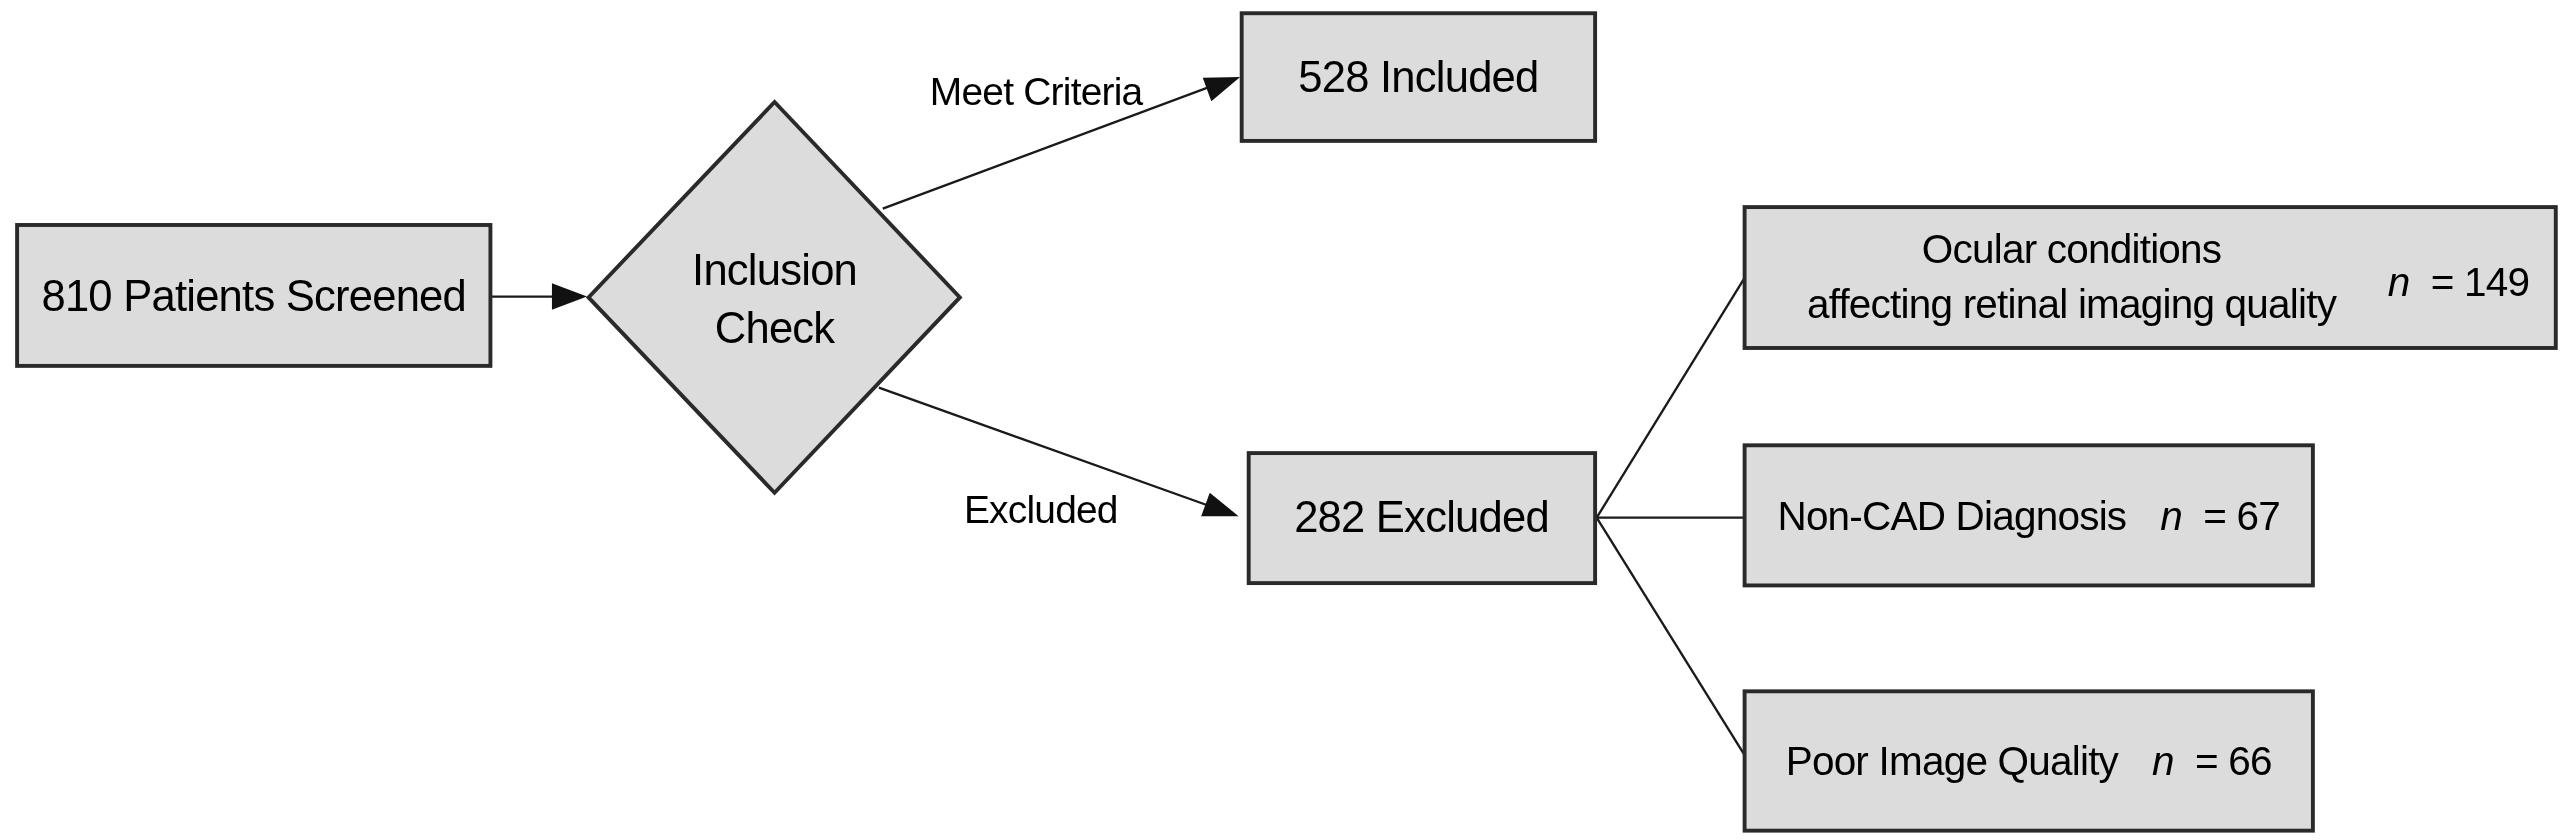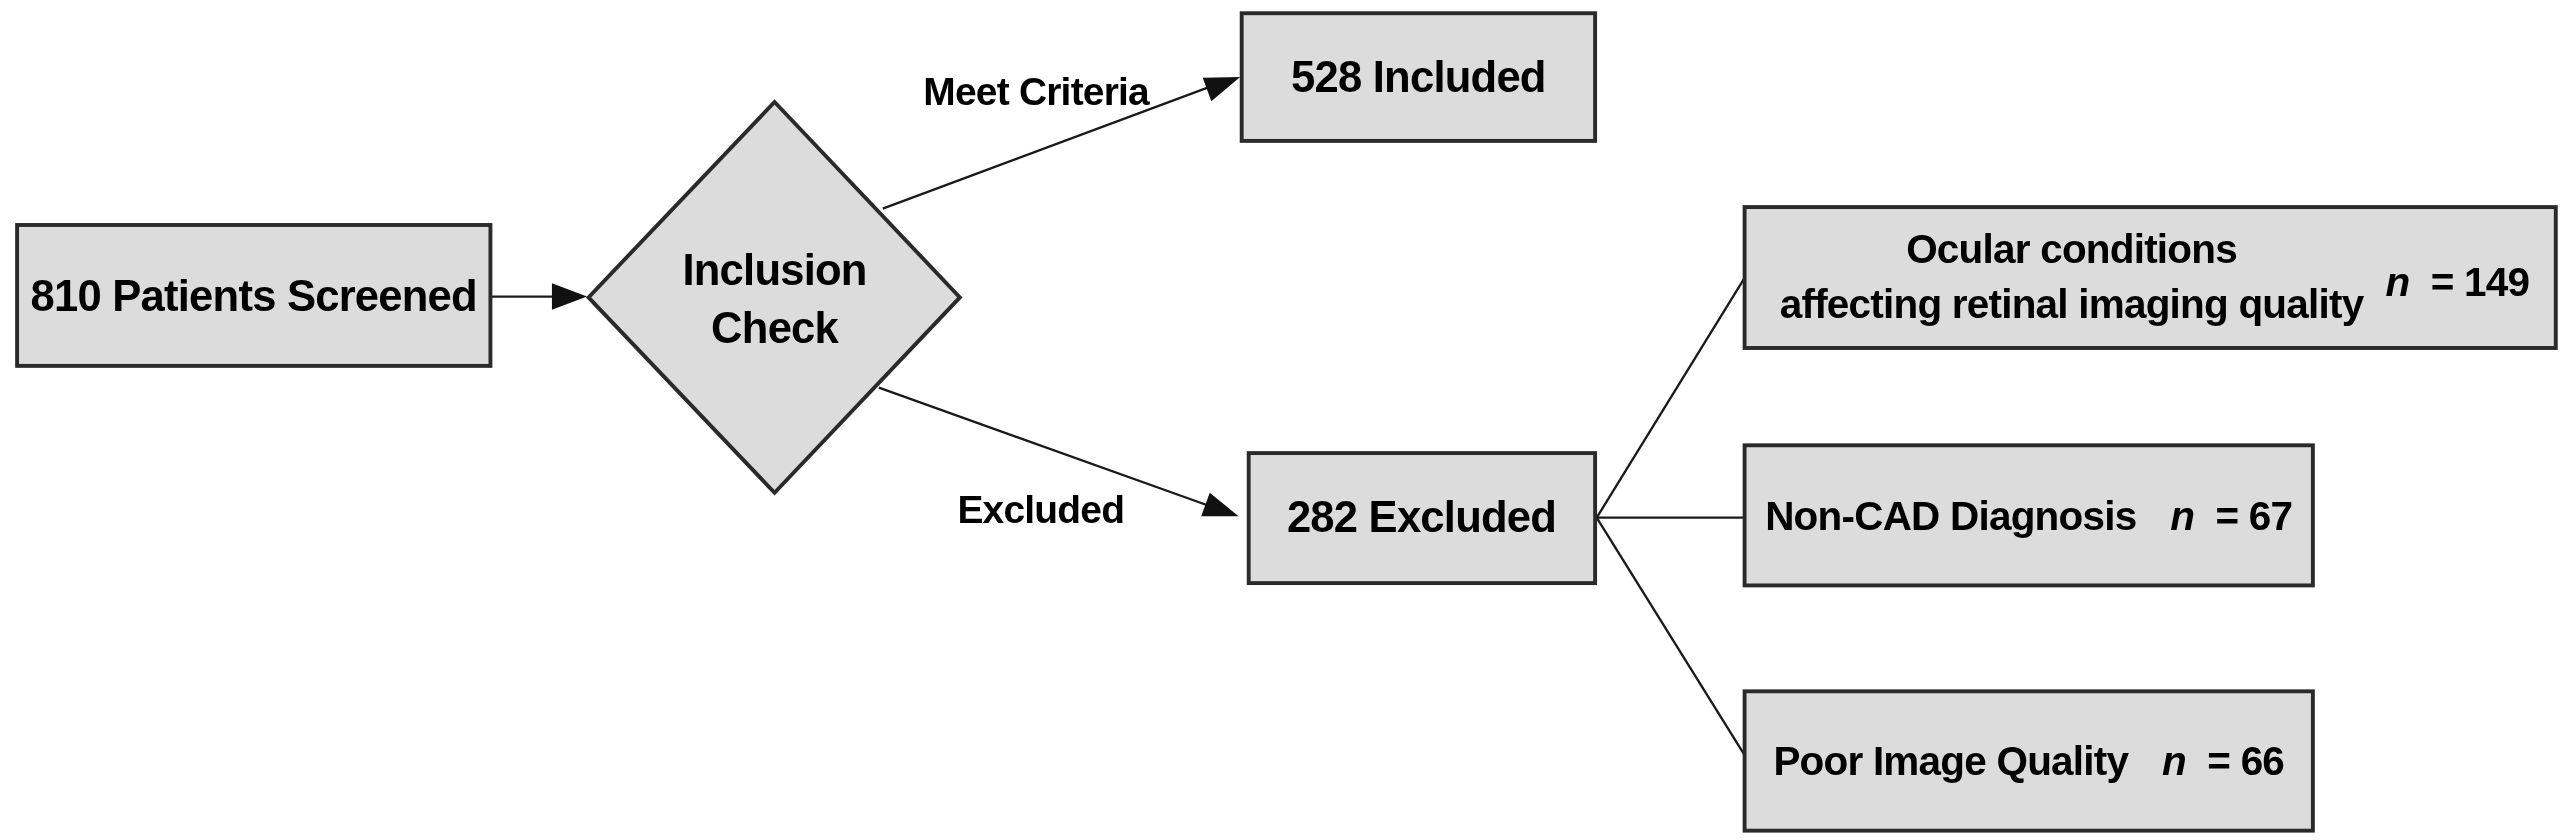--- a/index.html
+++ b/index.html
@@ -4,21 +4,20 @@
 <style>
   html, body {
     margin: 0;
     padding: 0;
     background: #ffffff;
   }
   .canvas-wrap {
     width: 2576px;
     height: 840px;
     background: #ffffff;
-    font-weight: bold;
   }
   svg {
     display: block;
     font-family: "Liberation Sans", sans-serif;
   }
   .node-box {
     fill: #dcdcdc;
     stroke: #2a2a2a;
     stroke-width: 5px;
   }

